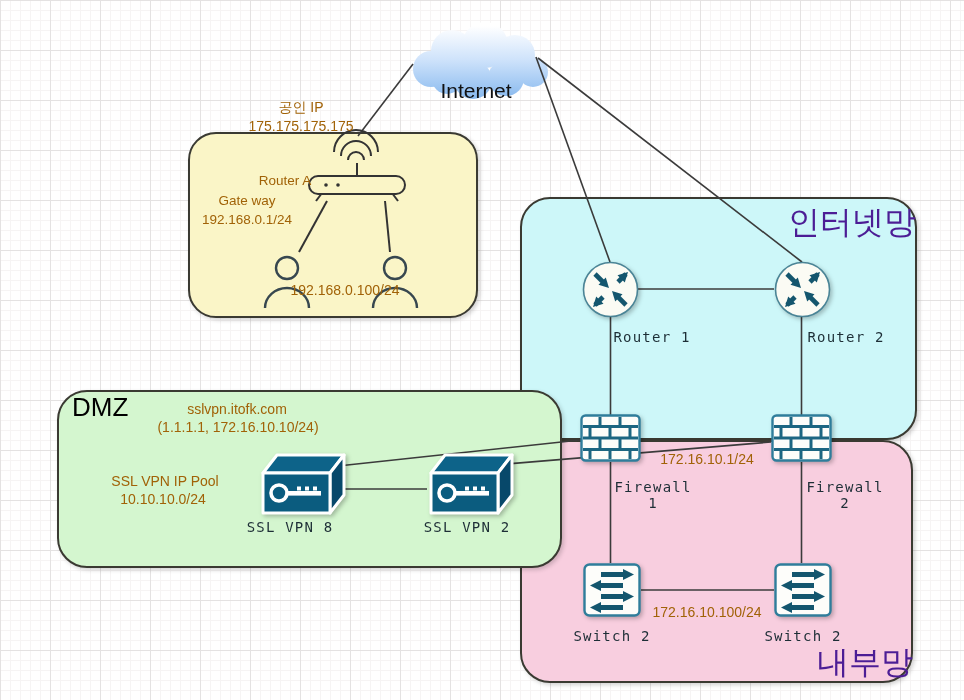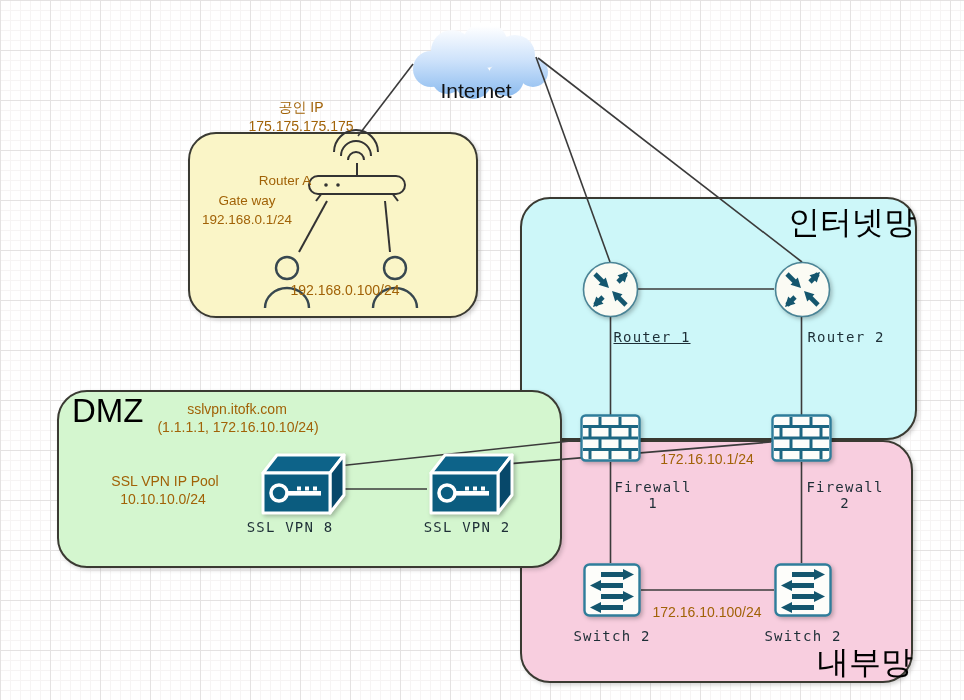--- a/index.html
+++ b/index.html
@@ -23,24 +23,24 @@
   #zone-internet{left:520px;top:197px;width:393px;height:239px;background:#cdf7f9;z-index:2;}
   #zone-internal{left:520px;top:440px;width:389px;height:239px;background:#f8cedf;z-index:3;}
   #zone-dmz{left:57px;top:390px;width:501px;height:174px;background:#d4f6cf;z-index:4;}
   svg{display:block;}
   #wires{left:0;top:0;z-index:5;pointer-events:none;}
   .node{position:absolute;z-index:6;filter:drop-shadow(2px 2px 2px rgba(0,0,0,0.25));}
   .lbl{position:absolute;z-index:7;color:#a16207;white-space:nowrap;}
   .ctr{transform:translateX(-50%);text-align:center;}
   .t14{font-size:14px;line-height:17px;}
   .t13{font-size:13.5px;line-height:16px;}
-  .big{font-size:32px;line-height:34px;color:#000000;}
+  .big{font-size:32px;line-height:34px;color:#4c1d95;}
   .mono{font-family:"DejaVu Sans Mono","Liberation Mono",monospace;font-size:14px;letter-spacing:1.2px;color:#1d2e36;}
   .cloudtxt{font-size:21px;color:#111;margin-top:31px;}
-  .dmztxt{font-size:33px;color:#000;}
+  .dmztxt{font-size:26px;color:#000;}
 </style>
 </head>
 <body>
 
 <div class="zone" id="zone-home"></div>
 <div class="zone" id="zone-internet"></div>
 <div class="zone" id="zone-internal"></div>
 <div class="zone" id="zone-dmz"></div>
 
 <svg class="abs" style="left:402px;top:22px;z-index:4;" width="152" height="78" viewBox="0 0 152 78">
@@ -230,21 +230,21 @@
 <div class="lbl cloudtxt ctr" style="left:476px;top:48px;">Internet</div>
 
 <div class="lbl t14 ctr" style="left:301px;top:99px;">공인 IP</div>
 <div class="lbl t14 ctr" style="left:301px;top:118px;">175.175.175.175</div>
 <div class="lbl t13 ctr" style="left:249px;top:173px;margin-left:36px;">Router A</div>
 <div class="lbl t13 ctr" style="left:247px;top:193px;">Gate way</div>
 <div class="lbl t13 ctr" style="left:247px;top:212px;">192.168.0.1/24</div>
 <div class="lbl t14 ctr" style="left:345px;top:282px;">192.168.0.100/24</div>
 
 <div class="lbl big" style="left:788px;top:205px;">인터넷망</div>
-<div class="lbl mono ctr" style="left:652px;top:329px;text-decoration:underline;">Router 1</div>
+<div class="lbl mono ctr" style="left:652px;top:329px;">Router 1</div>
 <div class="lbl mono ctr" style="left:846px;top:329px;">Router 2</div>
 
 <div class="lbl dmztxt" style="left:72px;top:392px;">DMZ</div>
 <div class="lbl t14 ctr" style="left:237px;top:401px;">sslvpn.itofk.com</div>
 <div class="lbl t14 ctr" style="left:238px;top:419px;">(1.1.1.1, 172.16.10.10/24)</div>
 <div class="lbl t14 ctr" style="left:165px;top:473px;">SSL VPN IP Pool</div>
 <div class="lbl t14 ctr" style="left:163px;top:491px;">10.10.10.0/24</div>
 <div class="lbl mono ctr" style="left:290px;top:519px;">SSL VPN 8</div>
 <div class="lbl mono ctr" style="left:467px;top:519px;">SSL VPN 2</div>
 

